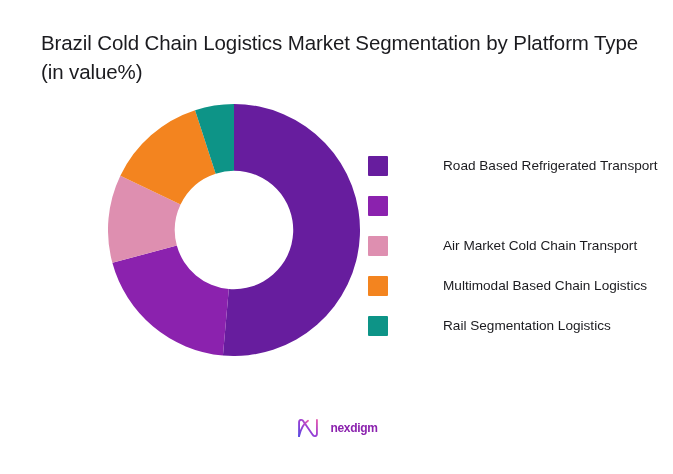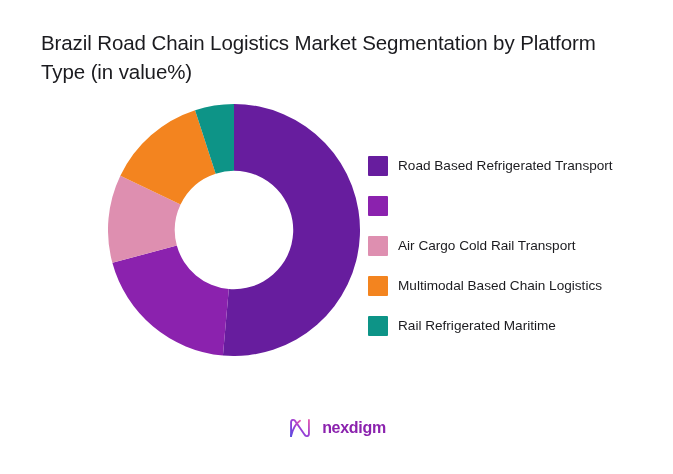--- a/index.html
+++ b/index.html
@@ -54,20 +54,21 @@
     left: 368px;
     top: 58px;
     width: 290px;
   }
 
   .legend-row {
     display: flex;
     align-items: center;
     height: 32px;
     margin-bottom: 8px;
+    gap: 45px;
   }
   .legend-row:last-child { margin-bottom: 0; }
 
   .legend-swatch {
     width: 20px;
     height: 20px;
     flex: 0 0 20px;
     border-radius: 1px;
   }
 
@@ -96,32 +97,32 @@
   }
 
   #logo-mark {
     width: 26px;
     height: 26px;
     display: block;
   }
 
   #logo-wordmark {
     margin-left: 9px;
-    font-size: 16px;
+    font-size: 12px;
     font-weight: bold;
     color: #8B22AE;
     letter-spacing: -0.3px;
     line-height: 1;
     text-align: right;
   }
 </style>
 </head>
 <body>
 
-<div id="chart-title">Brazil Road Chain Logistics Market Segmentation by Platform Type (in value%)</div>
+<div id="chart-title">Brazil Cold Chain Logistics Market Segmentation by Platform Type (in value%)</div>
 
 <div id="chart-area">
 
   <div id="donut-wrap">
     <svg id="donut-svg" viewBox="0 0 252 252">
       <g id="donut-slices">
           <path d="M 126.00000000000001 0 A 126 126 0 1 1 114.93074923460638 251.51283475203974 L 120.797452140265 184.9910323334587 A 59.22 59.22 0 1 0 126 66.78 Z" fill="#671D9E"></path>
           <path d="M 114.93074923460638 251.51283475203974 A 126 126 0 0 1 4.361913507007486 158.86602979252703 L 68.83009934829352 141.4470340024877 A 59.22 59.22 0 0 0 120.797452140265 184.9910323334587 Z" fill="#8B22AE"></path>
           <path d="M 4.361913507007486 158.86602979252703 A 126 126 0 0 1 12.331121119606422 71.63653824419922 L 72.57562692621502 100.44917297477363 A 59.22 59.22 0 0 0 68.83009934829352 141.4470340024877 Z" fill="#DE8FB0"></path>
           <path d="M 12.331121119606422 71.63653824419922 A 126 126 0 0 1 87.06385870875661 6.166878946810655 L 107.70001359311561 69.678433105001 A 59.22 59.22 0 0 0 72.57562692621502 100.44917297477363 Z" fill="#F3841F"></path>
@@ -136,31 +137,31 @@
       <span class="legend-swatch" style="background: rgb(103, 29, 158);"></span>
       <span class="legend-label">Road Based Refrigerated Transport</span>
     </div>
 
     <div class="legend-row">
       <span class="legend-swatch" style="background: rgb(139, 34, 174);"></span>
     </div>
 
     <div class="legend-row">
       <span class="legend-swatch" style="background: rgb(222, 143, 176);"></span>
-      <span class="legend-label">Air Cargo Cold Rail Transport</span>
+      <span class="legend-label">Air Market Cold Chain Transport</span>
     </div>
 
     <div class="legend-row">
       <span class="legend-swatch" style="background: rgb(243, 132, 31);"></span>
       <span class="legend-label">Multimodal Based Chain Logistics</span>
     </div>
 
     <div class="legend-row">
       <span class="legend-swatch" style="background: rgb(13, 148, 135);"></span>
-      <span class="legend-label">Rail Refrigerated Maritime</span>
+      <span class="legend-label">Rail Segmentation Logistics</span>
     </div>
 
   </div>
 </div>
 
 <div id="footer-logo">
   <div class="logo-inner">
     <svg id="logo-mark" viewBox="0 0 32 32">
       <defs>
         <linearGradient id="nexGrad" x1="0" y1="1" x2="1" y2="0">

